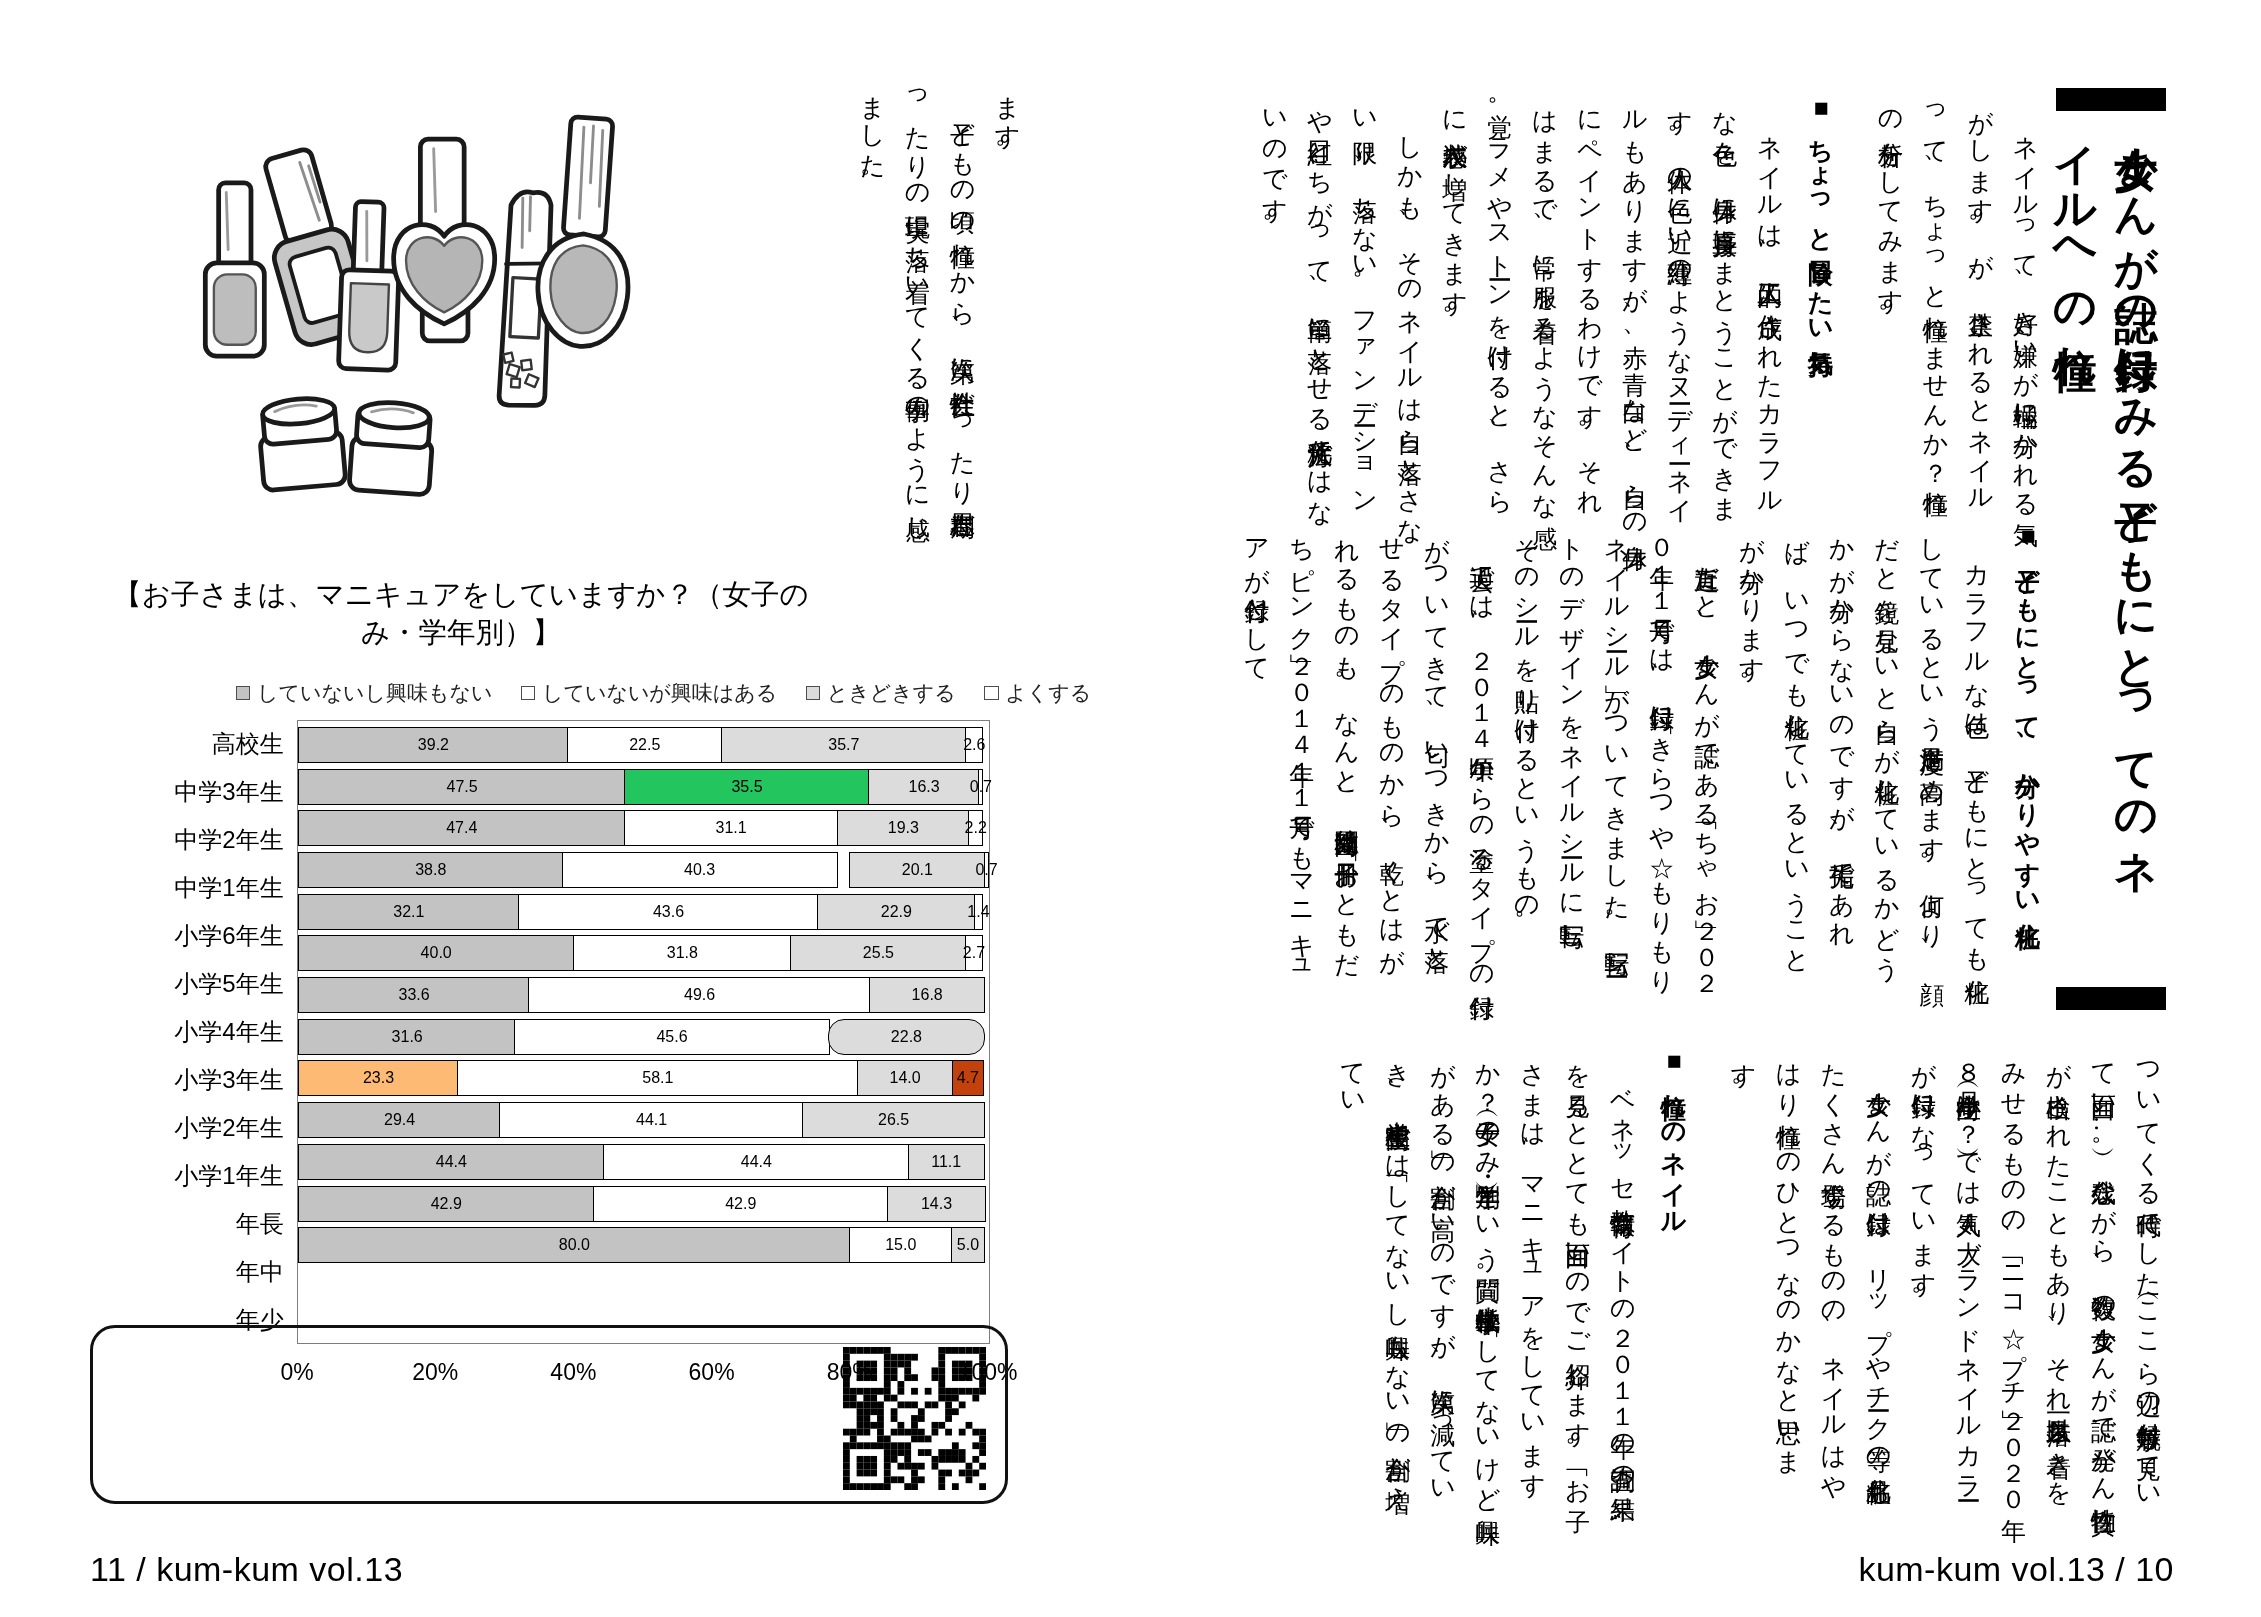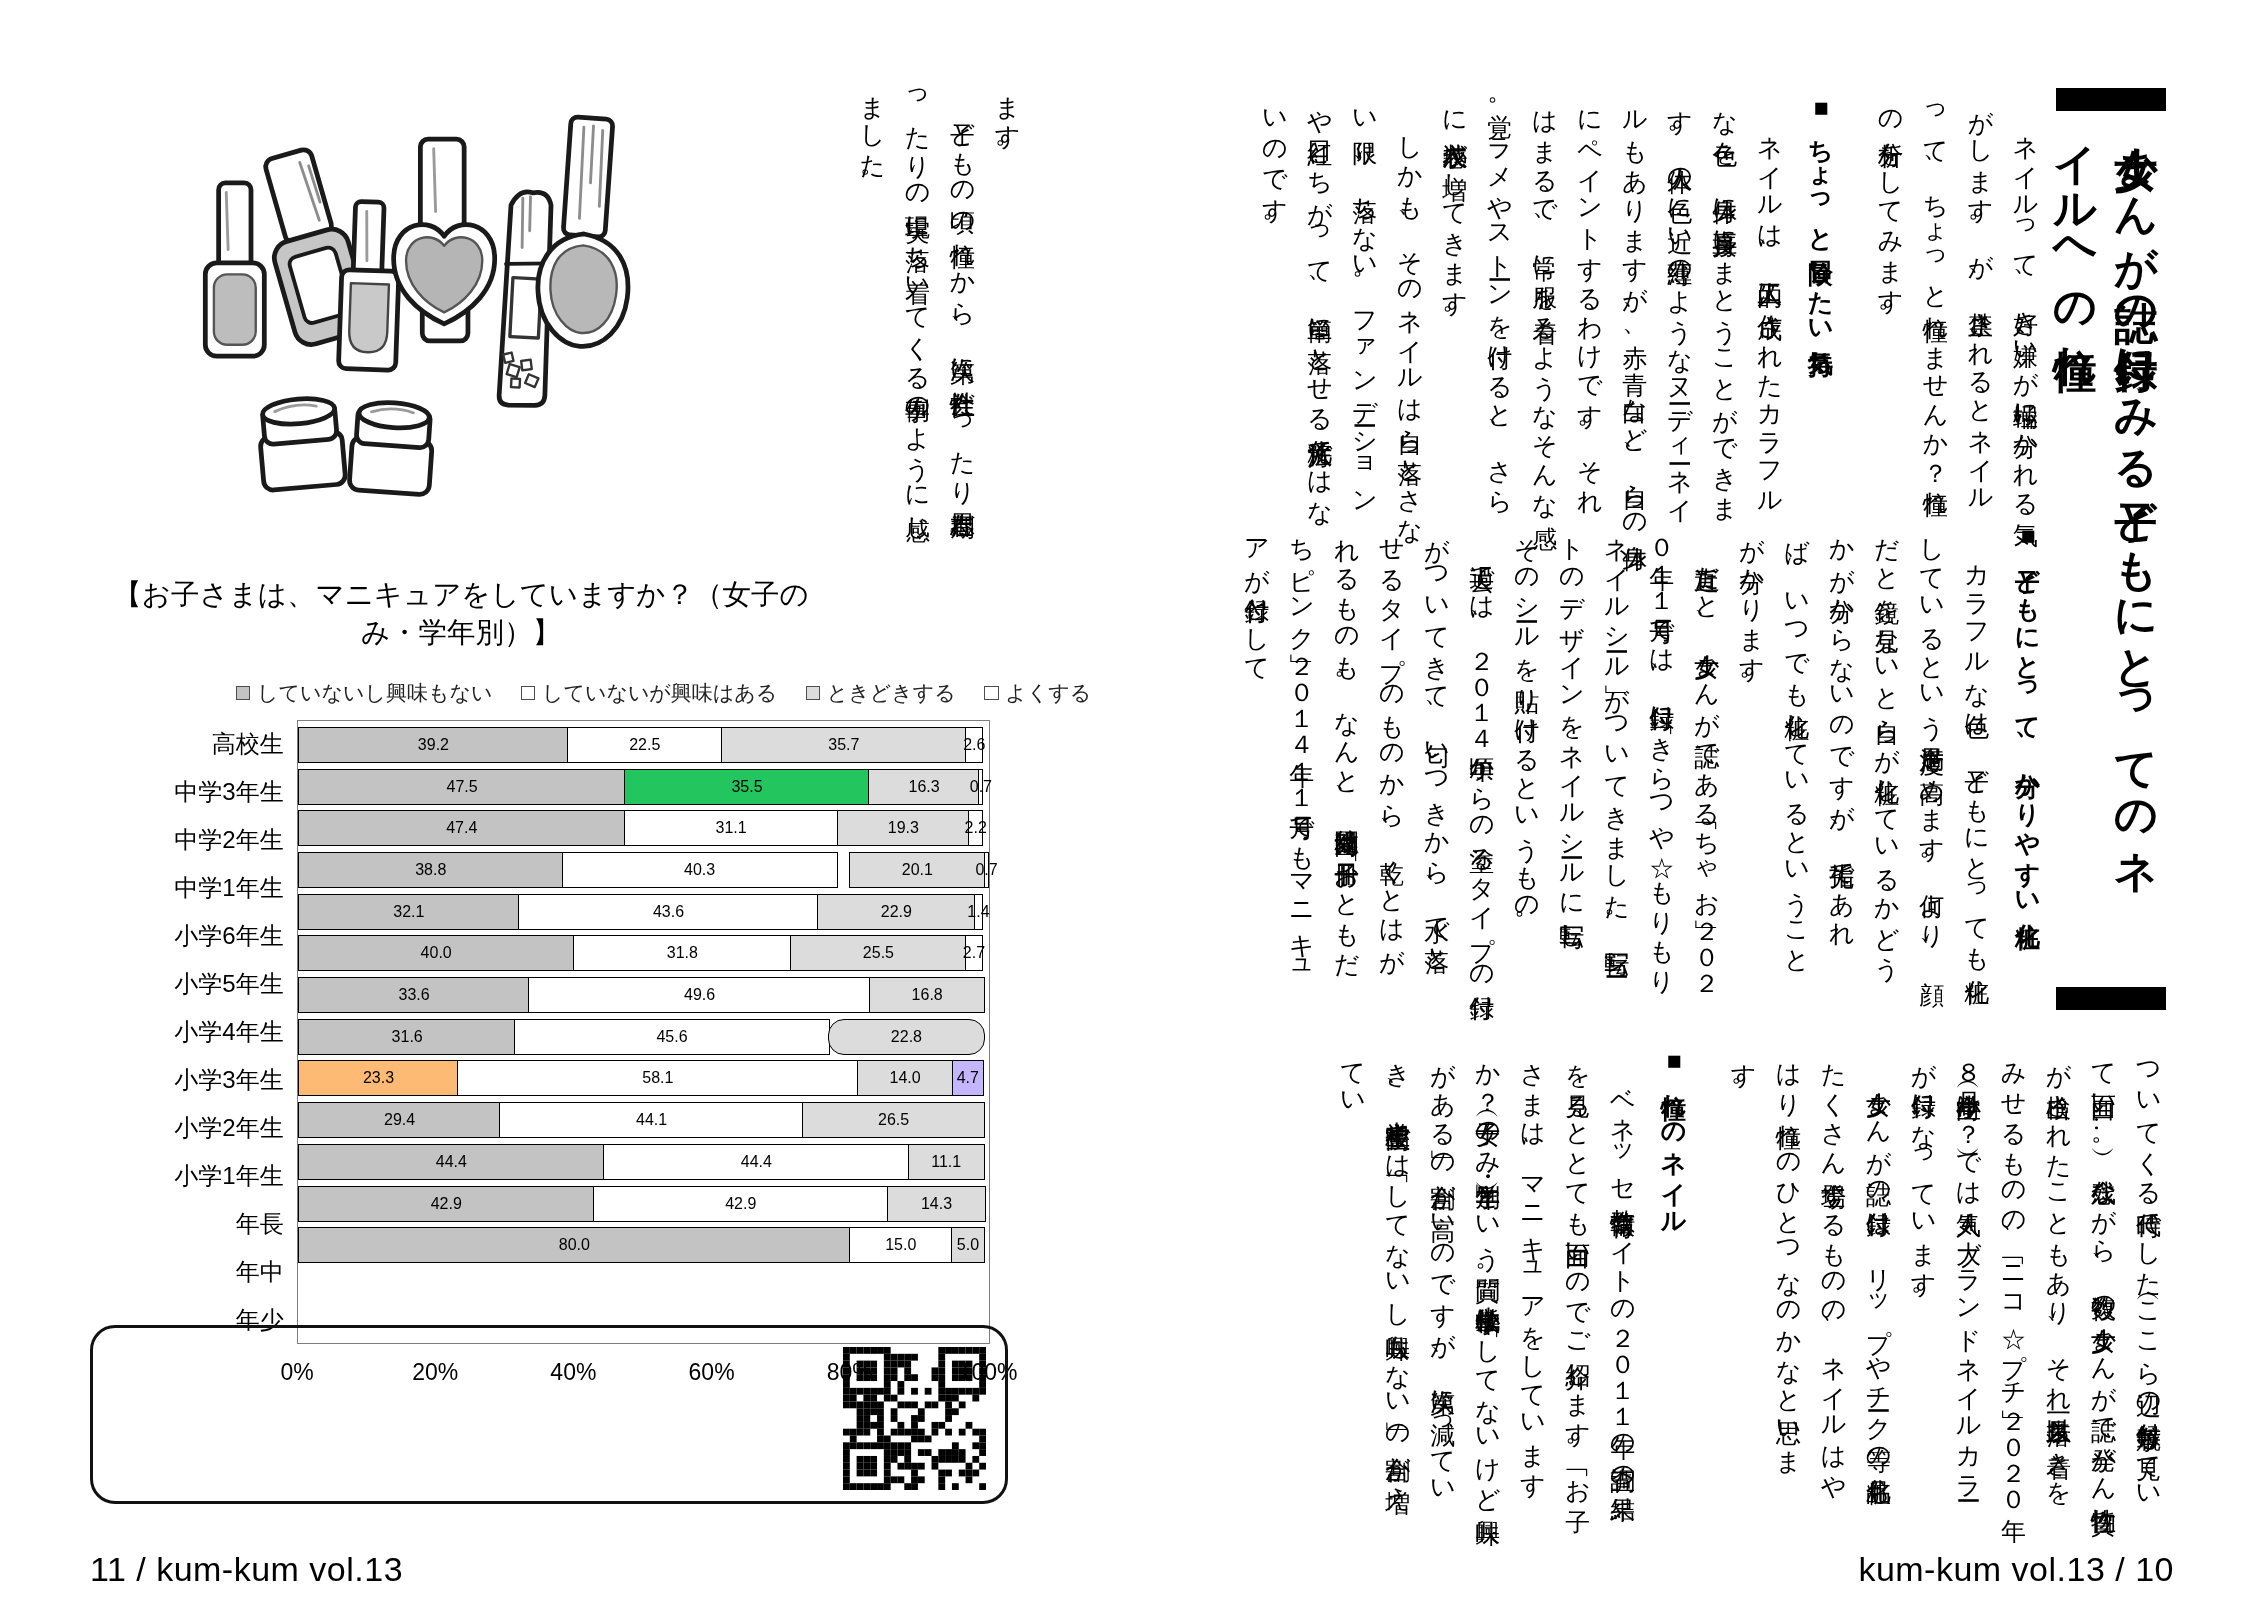--- a/index.html
+++ b/index.html
@@ -278,21 +278,21 @@
           <div class="cbar">
             <div class="seg" style="width: 23.3%; background: #fdba74;">
               <span>23.3</span>
             </div>
             <div class="seg" style="width: 58.1%; background: rgb(255, 255, 255);">
               <span>58.1</span>
             </div>
             <div class="seg" style="width: 14%; background: rgb(220, 220, 220);">
               <span>14.0</span>
             </div>
-            <div class="seg" style="width: 4.7%; background: #c4b5fd;">
+            <div class="seg" style="width: 4.7%; background: #c2410c;">
               <span>4.7</span>
             </div>
           </div>
           <div class="cbar">
             <div class="seg" style="width: 29.4%; background: rgb(195, 195, 195);">
               <span>29.4</span>
             </div>
             <div class="seg" style="width: 44.1%; background: rgb(255, 255, 255);">
               <span>44.1</span>
             </div>

